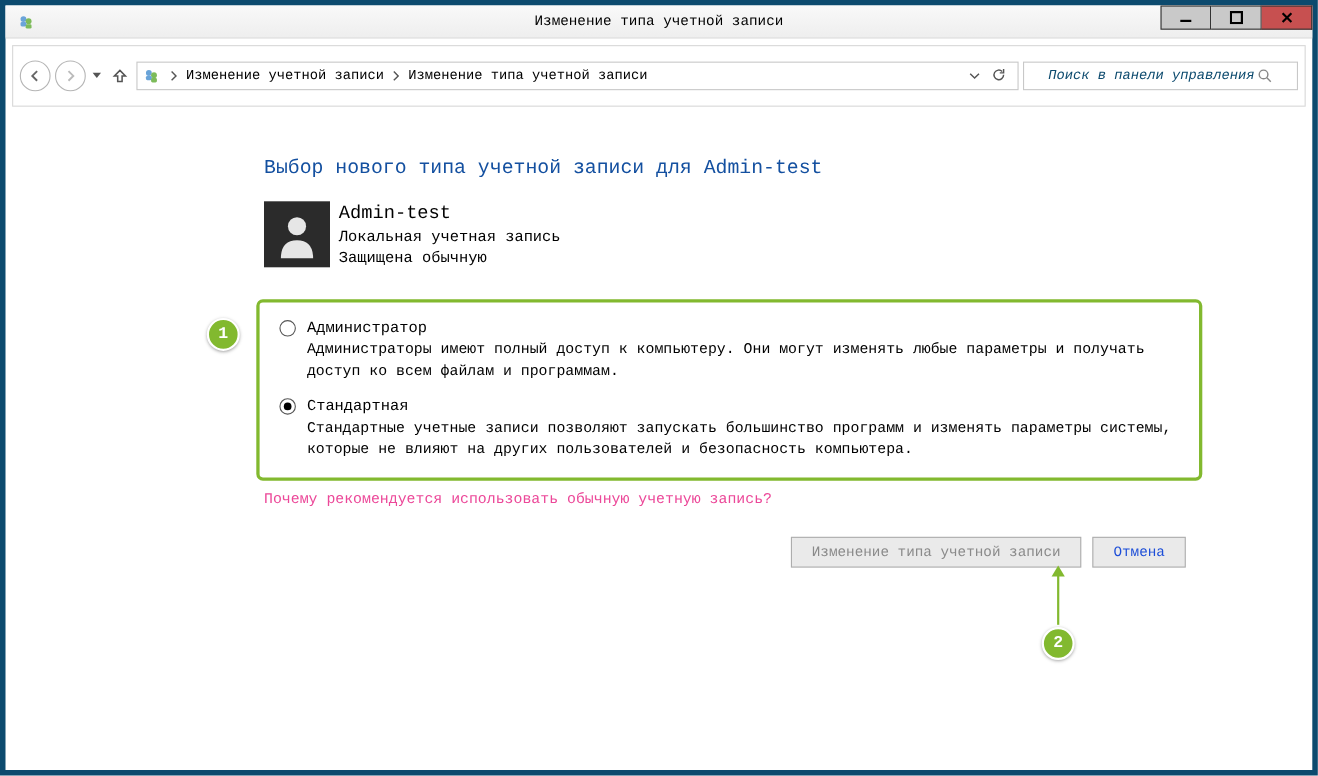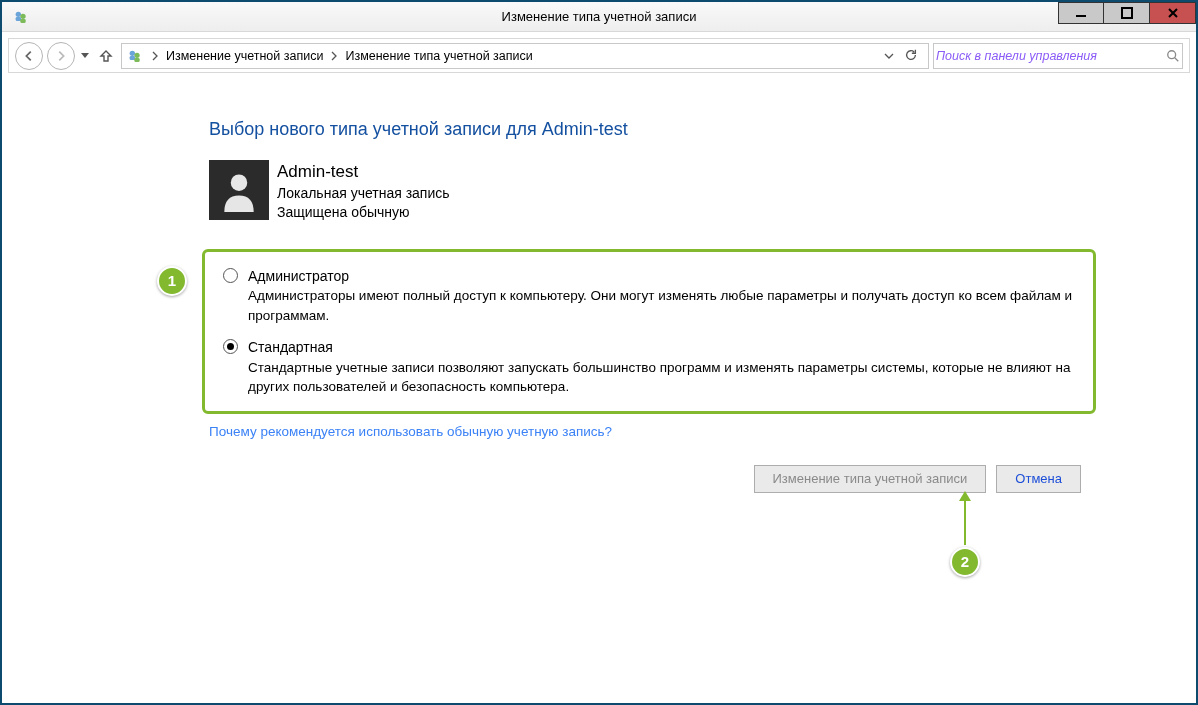--- a/index.html
+++ b/index.html
@@ -6,23 +6,24 @@
   body {
     margin: 0;
     font-family: "Segoe UI", Tahoma, sans-serif;
     font-size: 13px;
     background: #fff;
     color: #000;
   }
   .window {
     width: 1198px;
     height: 705px;
-    border: 2px solid #0c4a6e;
+    border: 5px solid #0c4a6e;
     background: #fff;
     position: relative;
+    font-family: Liberation Mono, monospace;
   }
   .titlebar {
     height: 30px;
     background: linear-gradient(#f9f9f9, #eeeeee);
     border-bottom: 1px solid #d8d8d8;
     display: flex;
     align-items: center;
     position: relative;
   }
   .titlebar-icon {
@@ -47,21 +48,21 @@
     border: 1px solid #333;
     display: flex; align-items: center; justify-content: center;
     background: #c9c9c9;
     font-weight: bold;
     font-family: Arial, sans-serif;
     font-size: 13px;
   }
   .win-btn.close { background: #c75050; color:#000; }
   .win-btn + .win-btn { border-left: none; }
   .toolbar {
-    height: 35px;
+    height: 56px;
     border: 1px solid #d8d8d8;
     margin: 6px;
     display: flex;
     align-items: center;
     padding: 0 6px;
     gap: 4px;
     background: #fff;
   }
   .nav-btn {
     width: 28px; height: 28px;
@@ -112,32 +113,32 @@
     padding-right: 4px;
   }
   .refresh-ico {
     width: 16px; height:16px;
     color:#555;
   }
   .searchbox {
     width: 250px; height:26px;
     border: 1px solid #c8c8c8;
     display:flex; align-items:center;
-    padding: 0 2px;
-    color:#8b5cf6;
+    padding: 0 22px;
+    color:#0c4a6e;
     font-size:12.5px;
     font-style: italic;
   }
   .searchbox .s-icon {
     margin-left:auto;
     width: 14px; height: 14px;
     color:#888;
   }
   .content {
-    padding: 20px 60px 20px 32px;
+    padding: 20px 60px 20px 60px;
     position: relative;
   }
   .page-heading {
     color: #1450a0;
     font-size: 18px;
     font-weight: 400;
     margin: 20px 0 20px 175px;
   }
   .user-row {
     margin-left: 175px;
@@ -189,21 +190,21 @@
     position:absolute;
     width:7px; height:7px;
     background:#000;
     border-radius:50%;
     top:3px; left:3px;
   }
   .opt-body { font-size: 13.5px; line-height: 1.45; }
   .opt-label { font-size: 14px; }
   .opt-desc { color:#000; }
   .help-link {
-    color: #3b82f6;
+    color: #ec4899;
     font-size: 13.5px;
     margin-left: 175px;
     margin-top: 10px;
     display:inline-block;
   }
   .button-row {
     margin-top: 26px;
     margin-right: 55px;
     display:flex; justify-content:flex-end; gap: 10px;
   }

